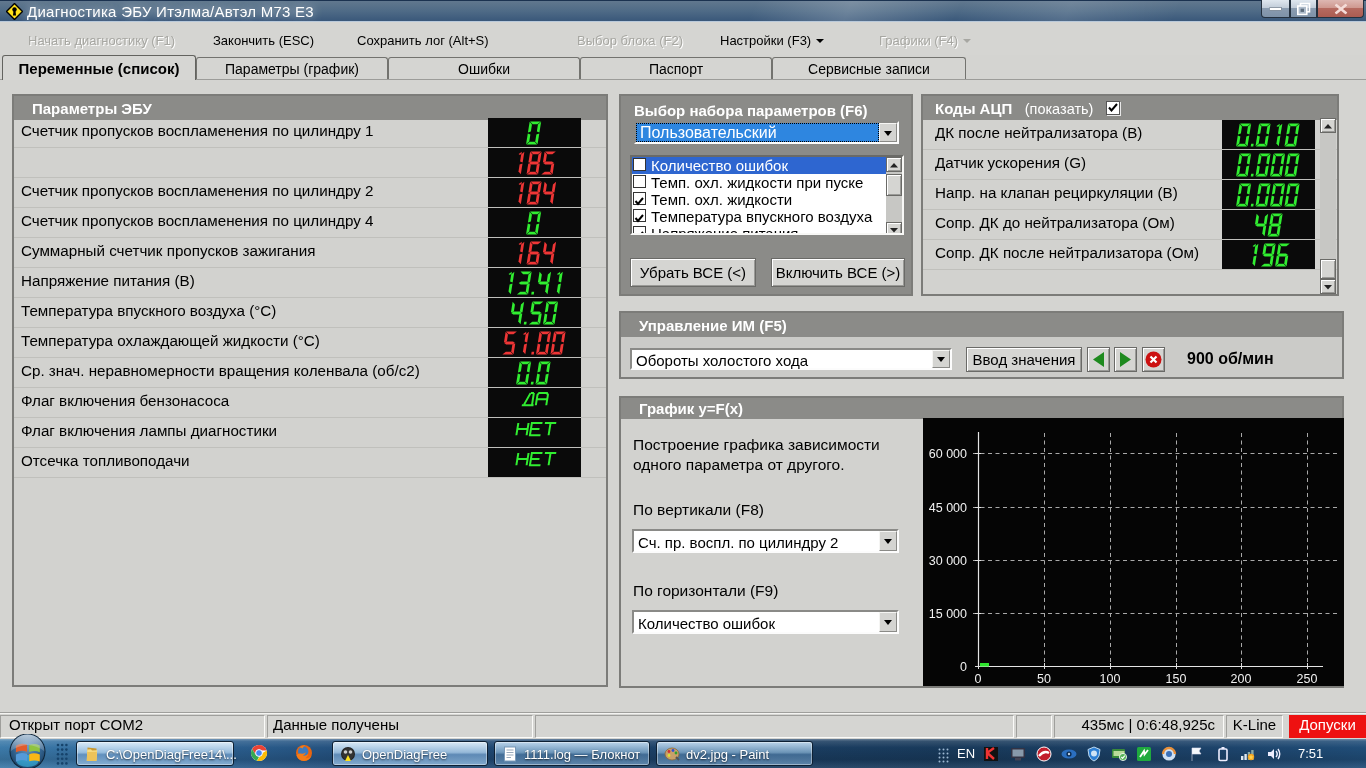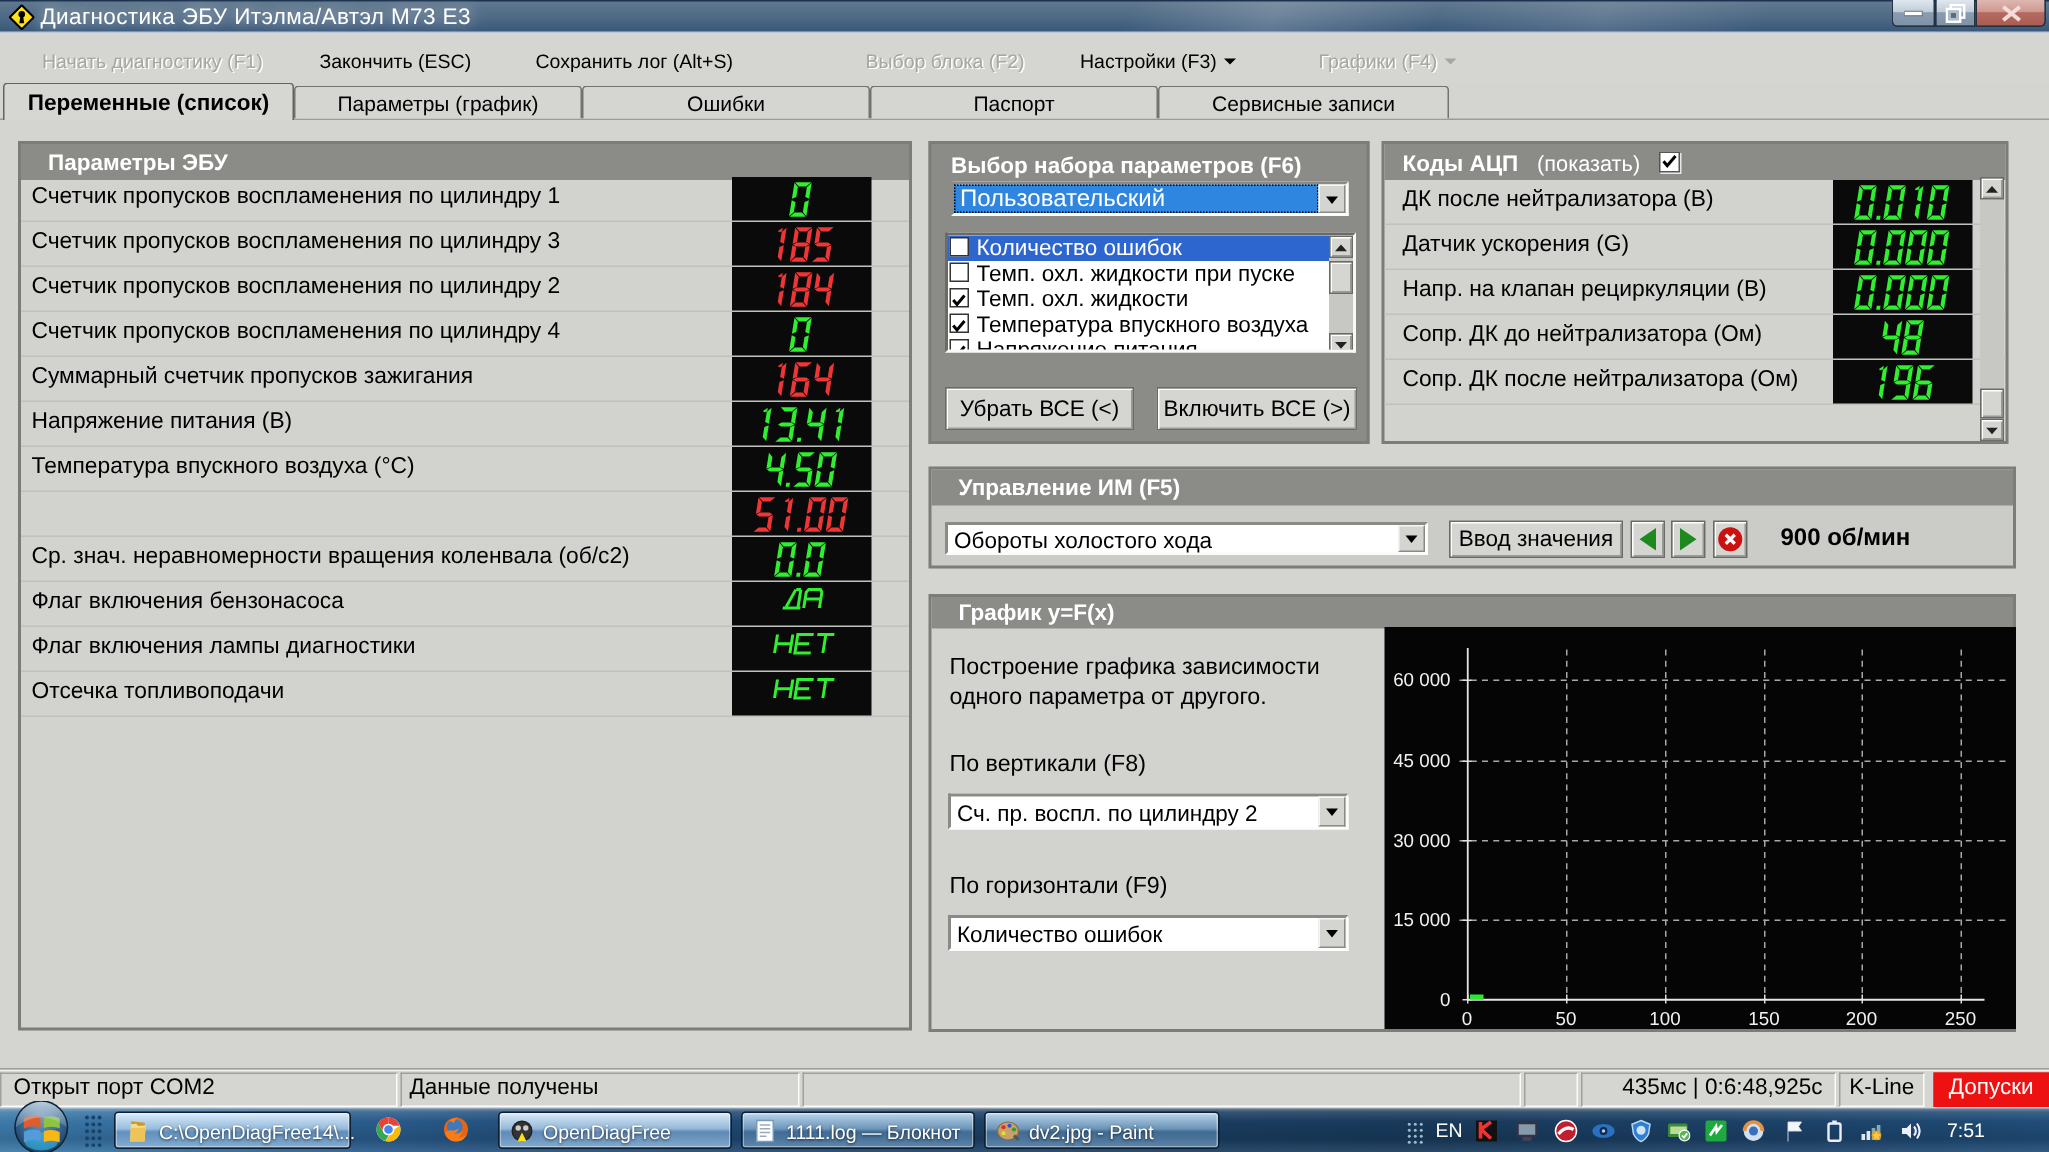--- a/index.html
+++ b/index.html
@@ -126,21 +126,20 @@
               <polygon points="0.3,0 9.7,0 7.1,2.4 2.9,2.4" fill="#31ee31"></polygon>
               <polygon points="10,0.3 10,9.6 7.6,8.6 7.6,2.7" fill="#31ee31"></polygon>
               <polygon points="10,10.4 10,19.7 7.6,17.3 7.6,11.4" fill="#31ee31"></polygon>
               <polygon points="0.3,20 9.7,20 7.1,17.6 2.9,17.6" fill="#31ee31"></polygon>
               <polygon points="0,10.4 2.4,11.4 2.4,17.3 0,19.7" fill="#31ee31"></polygon>
               <polygon points="0,0.3 2.4,2.7 2.4,8.6 0,9.6" fill="#31ee31"></polygon>
             </g>
           </svg></div>
       </div>
       <div class="prow" style="top:52px;">
-        <div class="lbl">Счетчик пропусков воспламенения по цилиндру 3</div>
         <div class="vbox" style="left:474px;top:0px;width:93px;height:29px;text-align:center;padding-top:3px;"><svg width="46" height="24" style="overflow:visible">
             <g transform="translate(3.7,0.5) scale(1.15) matrix(1,0,-0.16,1,0,0)">
               <polygon points="7.6,0.3 7.6,9.6 5.199999999999999,8.6 5.199999999999999,2.7" fill="#ee3636"></polygon>
               <polygon points="7.6,10.4 7.6,19.7 5.199999999999999,17.3 5.199999999999999,11.4" fill="#ee3636"></polygon>
               <polygon points="2.9,2.2 5.4,0.3 5.4,2.4 3.6,2.9 " fill="#ee3636"></polygon>
               <polygon points="12.9,0 22.299999999999997,0 19.7,2.4 15.5,2.4" fill="#ee3636"></polygon>
               <polygon points="22.6,0.3 22.6,9.6 20.2,8.6 20.2,2.7" fill="#ee3636"></polygon>
               <polygon points="22.6,10.4 22.6,19.7 20.2,17.3 20.2,11.4" fill="#ee3636"></polygon>
               <polygon points="12.9,20 22.299999999999997,20 19.7,17.6 15.5,17.6" fill="#ee3636"></polygon>
               <polygon points="12.6,10.4 15,11.4 15,17.3 12.6,19.7" fill="#ee3636"></polygon>
@@ -248,20 +247,21 @@
               <polygon points="29.8,0 39.2,0 36.6,2.4 32.4,2.4" fill="#31ee31"></polygon>
               <polygon points="39.5,0.3 39.5,9.6 37.1,8.6 37.1,2.7" fill="#31ee31"></polygon>
               <polygon points="39.5,10.4 39.5,19.7 37.1,17.3 37.1,11.4" fill="#31ee31"></polygon>
               <polygon points="29.8,20 39.2,20 36.6,17.6 32.4,17.6" fill="#31ee31"></polygon>
               <polygon points="29.5,10.4 31.9,11.4 31.9,17.3 29.5,19.7" fill="#31ee31"></polygon>
               <polygon points="29.5,0.3 31.9,2.7 31.9,8.6 29.5,9.6" fill="#31ee31"></polygon>
             </g>
           </svg></div>
       </div>
       <div class="prow" style="top:232px;">
+        <div class="lbl">Температура охлаждающей жидкости (°С)</div>
         <div class="vbox" style="left:474px;top:0px;width:93px;height:29px;text-align:center;padding-top:3px;"><svg width="66" height="24" style="overflow:visible">
             <g transform="translate(3.7,0.5) scale(1.15) matrix(1,0,-0.16,1,0,0)">
               <polygon points="0.3,0 9.7,0 7.1,2.4 2.9,2.4" fill="#ee3636"></polygon>
               <polygon points="0,0.3 2.4,2.7 2.4,8.6 0,9.6" fill="#ee3636"></polygon>
               <polygon points="0.3,10 2.2,8.8 7.8,8.8 9.7,10 7.8,11.2 2.2,11.2" fill="#ee3636"></polygon>
               <polygon points="10,10.4 10,19.7 7.6,17.3 7.6,11.4" fill="#ee3636"></polygon>
               <polygon points="0.3,20 9.7,20 7.1,17.6 2.9,17.6" fill="#ee3636"></polygon>
               <polygon points="20.200000000000003,0.3 20.200000000000003,9.6 17.8,8.6 17.8,2.7" fill="#ee3636"></polygon>
               <polygon points="20.200000000000003,10.4 20.200000000000003,19.7 17.8,17.3 17.8,11.4" fill="#ee3636"></polygon>
               <polygon points="15.5,2.2 18,0.3 18,2.4 16.2,2.9 " fill="#ee3636"></polygon>

